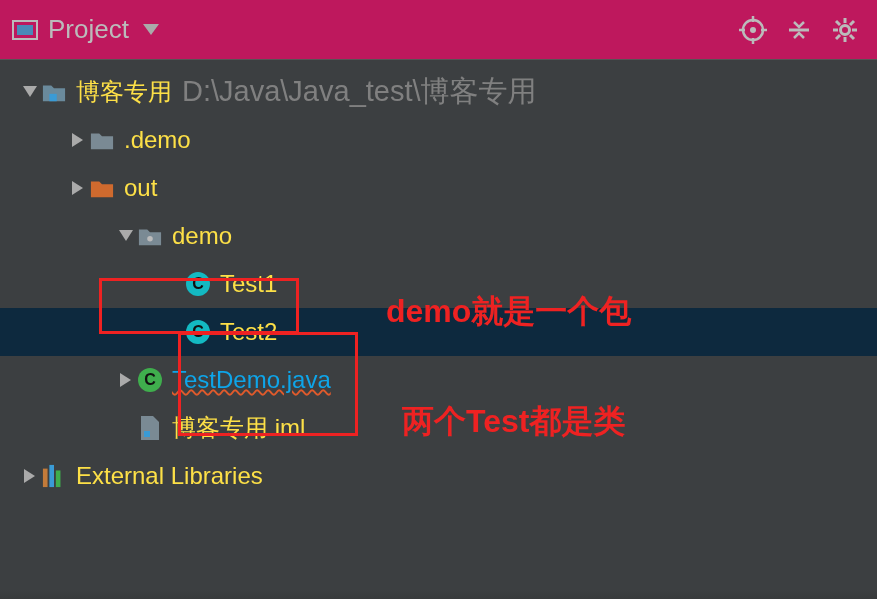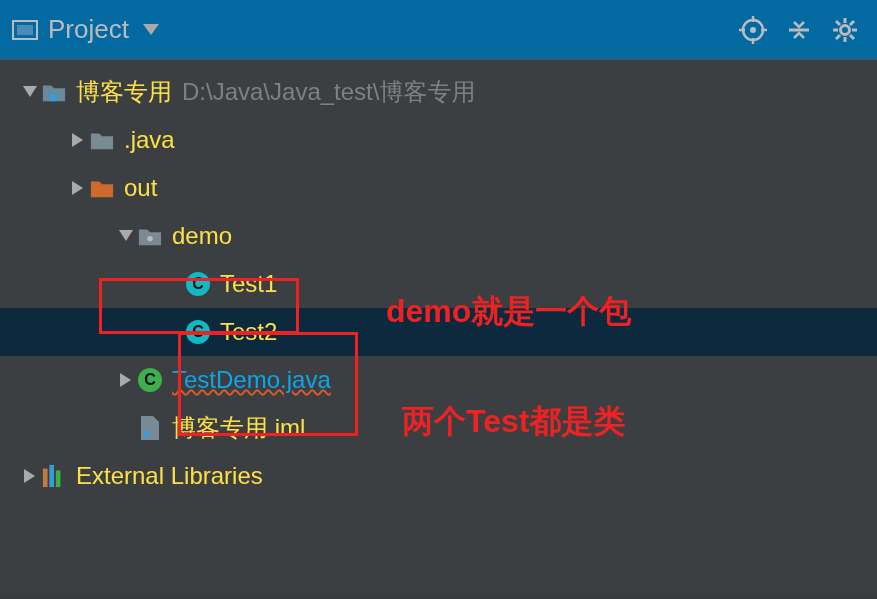--- a/index.html
+++ b/index.html
@@ -1,20 +1,20 @@
 <!DOCTYPE html>
 <html><head>
 <meta charset="utf-8">
 <style>
   * { margin: 0; padding: 0; box-sizing: border-box; font-family: "Segoe UI", Arial, sans-serif; }
   body { background: #3c3f41; width: 877px; height: 599px; overflow: hidden; position: relative; color: #bbbbbb; }
 
   .toolbar {
     display: flex; align-items: center; height: 60px; padding: 0 12px;
-    border-bottom: 1px solid #555; background: #0369a1;
+    border-bottom: 1px solid #555; background: #be185d;
   }
   .toolbar .proj-icon-box {
     width: 26px; height: 20px; border: 2px solid #bbbbbb; background: none; margin-right: 10px;
     position: relative;
   }
   .toolbar .proj-icon-box::after {
     content: ""; position: absolute; inset: 3px; background: #4a8ab8;
   }
   .toolbar .title { font-size: 26px; color: #bbbbbb; }
   .toolbar .dd-arrow { margin-left: 14px; }
@@ -34,21 +34,21 @@
   .folder-icon, .class-icon, .file-icon, .mod-icon, .lib-icon {
     width: 24px; height: 22px; margin-right: 10px; flex: 0 0 auto; display: inline-flex; align-items: center; justify-content: center;
   }
   .folder-icon svg, .mod-icon svg, .lib-icon svg, .file-icon svg { display: block; }
   .class-icon {
     width: 24px; height: 24px; border-radius: 50%; background: #13b9c2;
     color: #111; font-weight: bold; font-size: 16px; display: inline-flex; align-items: center; justify-content: center;
   }
   .class-icon.green { background: #3fae4d; }
   .label { color: #fde047; }
-  .label.path { color: #808080; margin-left: 10px; font-size: 24px; }
+  .label.path { color: #808080; margin-left: 10px; font-size: 29px; }
   .label.orange-underline { color: #0ea5e9; text-decoration: wavy underline #e05a2b 1.5px; }
   .annot {
     position: absolute; color: #e22; font-size: 32px; font-weight: bold;
     pointer-events: none;
   }
   .red-box {
     position: absolute; border: 3px solid #e22; pointer-events: none;
   }
   .bottom-fade { position:absolute; left:0; right:0; bottom:0; height:10px; background:linear-gradient(transparent,#2b2b2b40);}
 </style>
@@ -122,21 +122,21 @@
     <span class="arrow">
       <svg width="12" height="14" viewBox="0 0 12 14">
           <polygon points="0,0 11,7 0,14" fill="#aaa"></polygon>
         </svg>
     </span>
     <span class="folder-icon">
       <svg width="26" height="22" viewBox="0 0 26 22">
           <path d="M1 4 h9 l3 3 h12 v14 h-24 z" fill="#7a8a94"></path>
         </svg>
     </span>
-    <span class="label">.java</span>
+    <span class="label">.demo</span>
   </div>
 
   <div class="row">
     <span class="indent" style="width:66px"></span>
     <span class="arrow">
       <svg width="12" height="14" viewBox="0 0 12 14">
           <polygon points="0,0 11,7 0,14" fill="#aaa"></polygon>
         </svg>
     </span>
     <span class="folder-icon">

